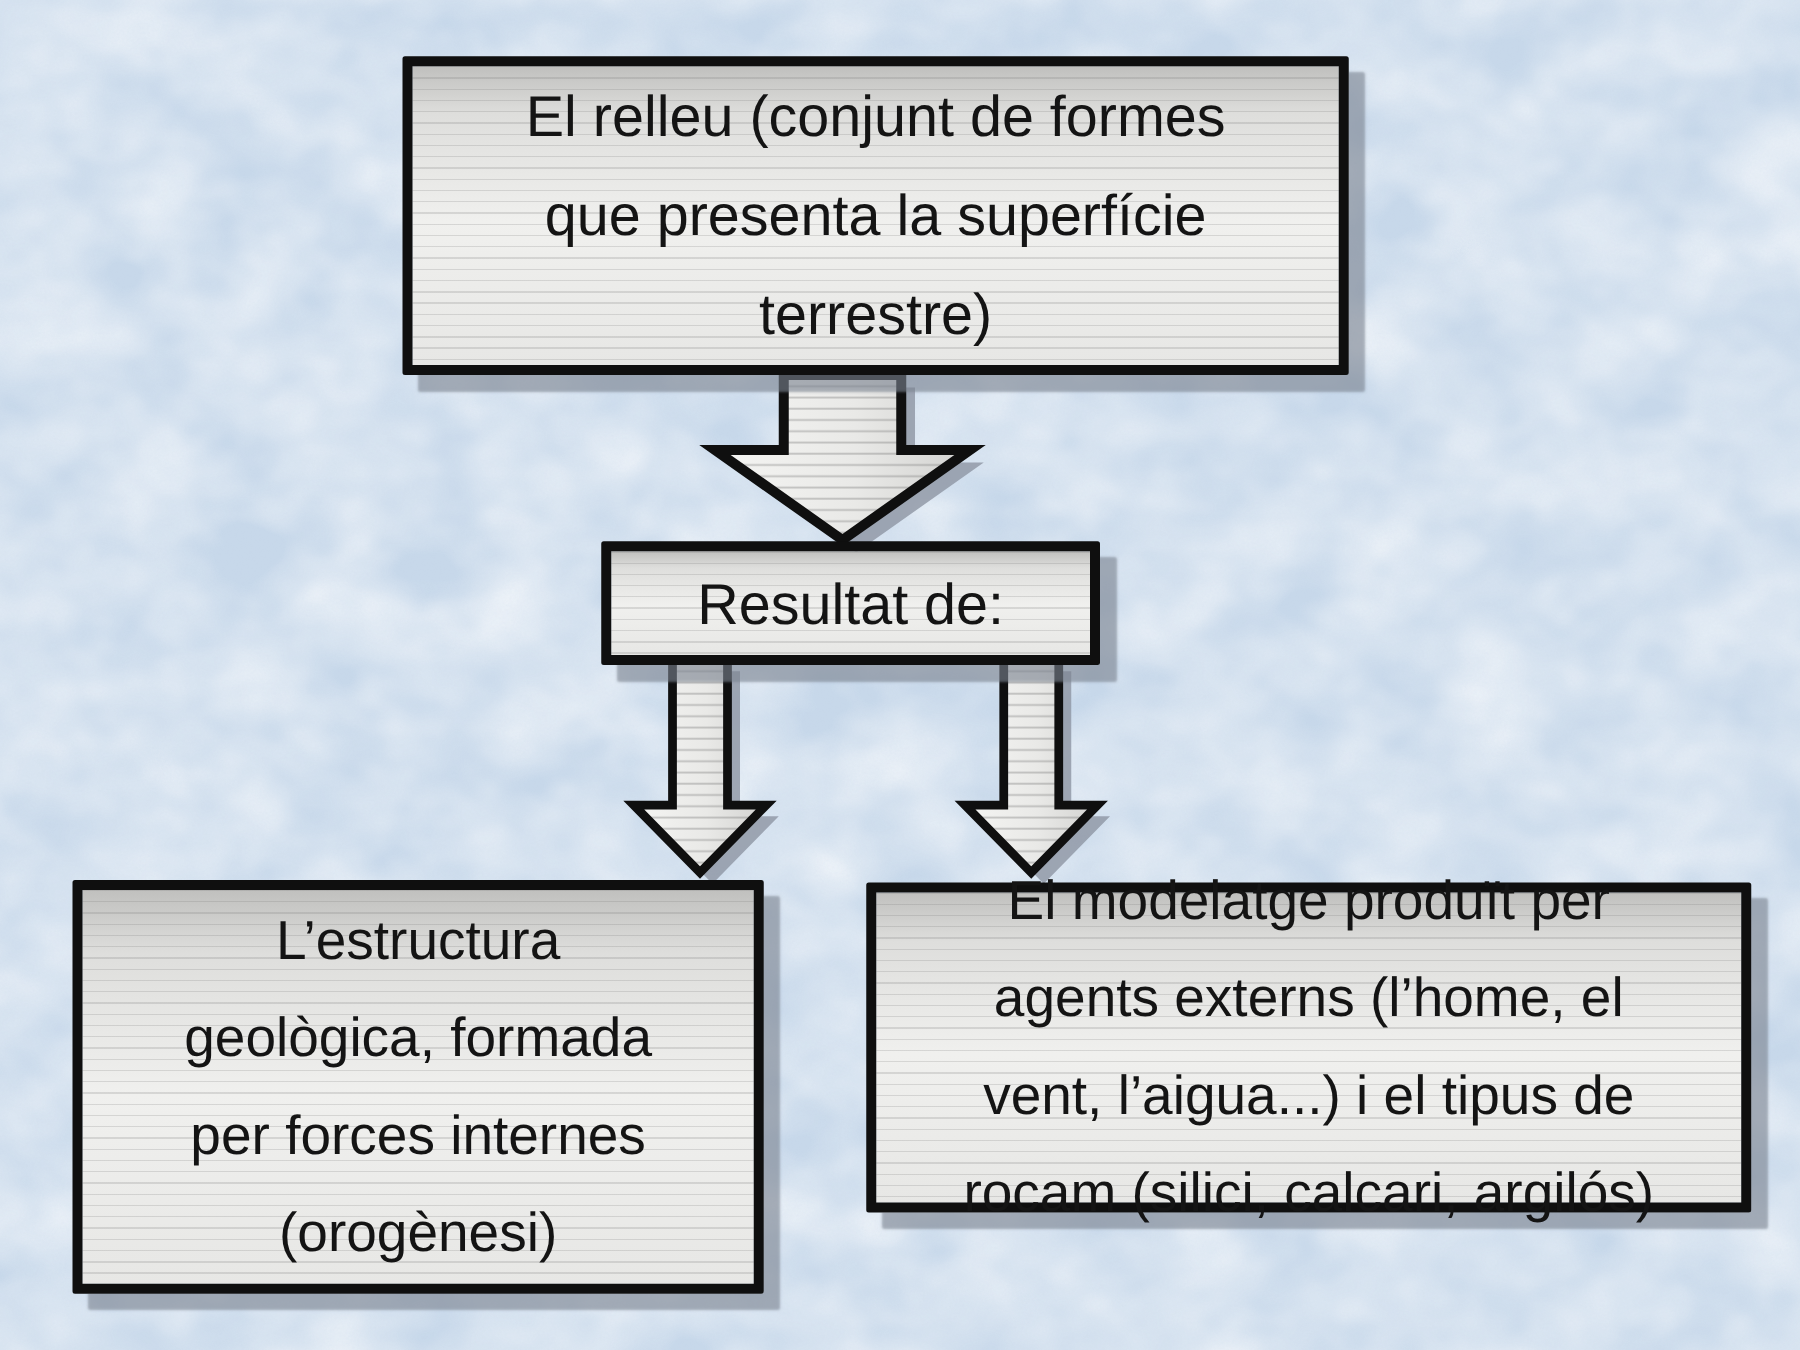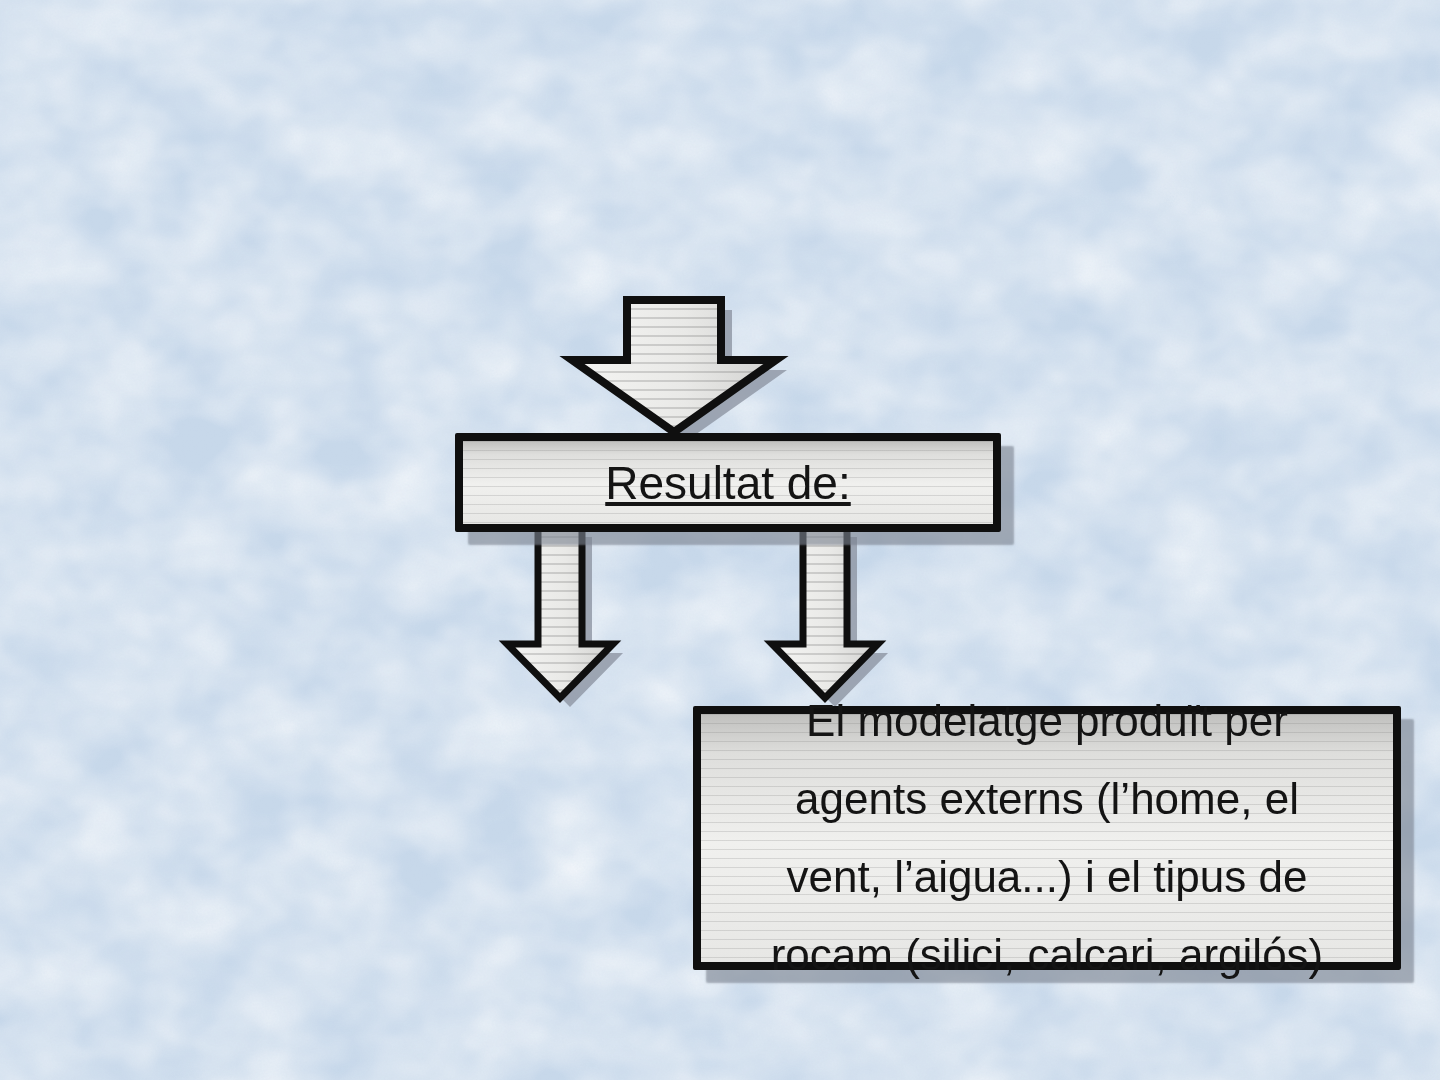--- a/index.html
+++ b/index.html
@@ -37,21 +37,21 @@
     align-items: center;
     justify-content: center;
     text-align: center;
     color: #141414;
     white-space: pre-line;
   }
   .node-text {
     width: 100%;
   }
   #node-relleu    { left: 322px; top: 45px;  width: 757px; height: 255px; font-size: 46px; line-height: 79px; }
-  #node-resultat  { left: 455px; top: 433px; width: 546px; height: 99px;  font-size: 46px; line-height: 50px; text-decoration: underline; }
+  #node-resultat  { left: 481px; top: 433px; width: 399px; height: 99px;  font-size: 46px; line-height: 50px; }
   #node-estructura{ left: 58px;  top: 704px; width: 553px; height: 331px; font-size: 44px; line-height: 78px; }
   #node-modelatge { left: 693px; top: 706px; width: 708px; height: 264px; font-size: 44px; line-height: 78px; }
   .arrow-svg {
     position: absolute;
     overflow: visible;
     z-index: 1;
   }
   #arrow-main  { left: 566px; top: 292px; }
   #arrow-left  { left: 499px; top: 520px; }
   #arrow-right { left: 764px; top: 520px; }
@@ -107,25 +107,36 @@
 
   <svg id="arrow-right" class="arrow-svg" width="133" height="190" aria-hidden="true">
     <g>
       <polygon points="39,8 83,8 83,124 114,124 61,178 8,124 39,124" transform="translate(10,9)" fill="#8d95a3" opacity="0.8"></polygon>
       <polygon points="39,8 83,8 83,124 114,124 61,178 8,124 39,124" fill="url(#afill)"></polygon>
       <polygon points="39,8 83,8 83,124 114,124 61,178 8,124 39,124" fill="url(#rlines)"></polygon>
       <polygon points="39,8 83,8 83,124 114,124 61,178 8,124 39,124" fill="none" stroke="#0f0f0f" stroke-width="7" stroke-linejoin="miter"></polygon>
     </g>
   </svg>
 
+  <div id="node-relleu" class="node">
+    <div class="node-text">El relleu (conjunt de formes
+que presenta la superfície
+terrestre)</div>
+  </div>
 
   <div id="node-resultat" class="node">
     <div class="node-text">Resultat de:</div>
   </div>
 
+  <div id="node-estructura" class="node">
+    <div class="node-text">L’estructura
+geològica, formada
+per forces internes
+(orogènesi)</div>
+  </div>
 
   <div id="node-modelatge" class="node">
     <div class="node-text">El modelatge produït per
 agents externs (l’home, el
 vent, l’aigua...) i el tipus de
 rocam (silici, calcari, argilós)</div>
   </div>
 
 </div>
 

